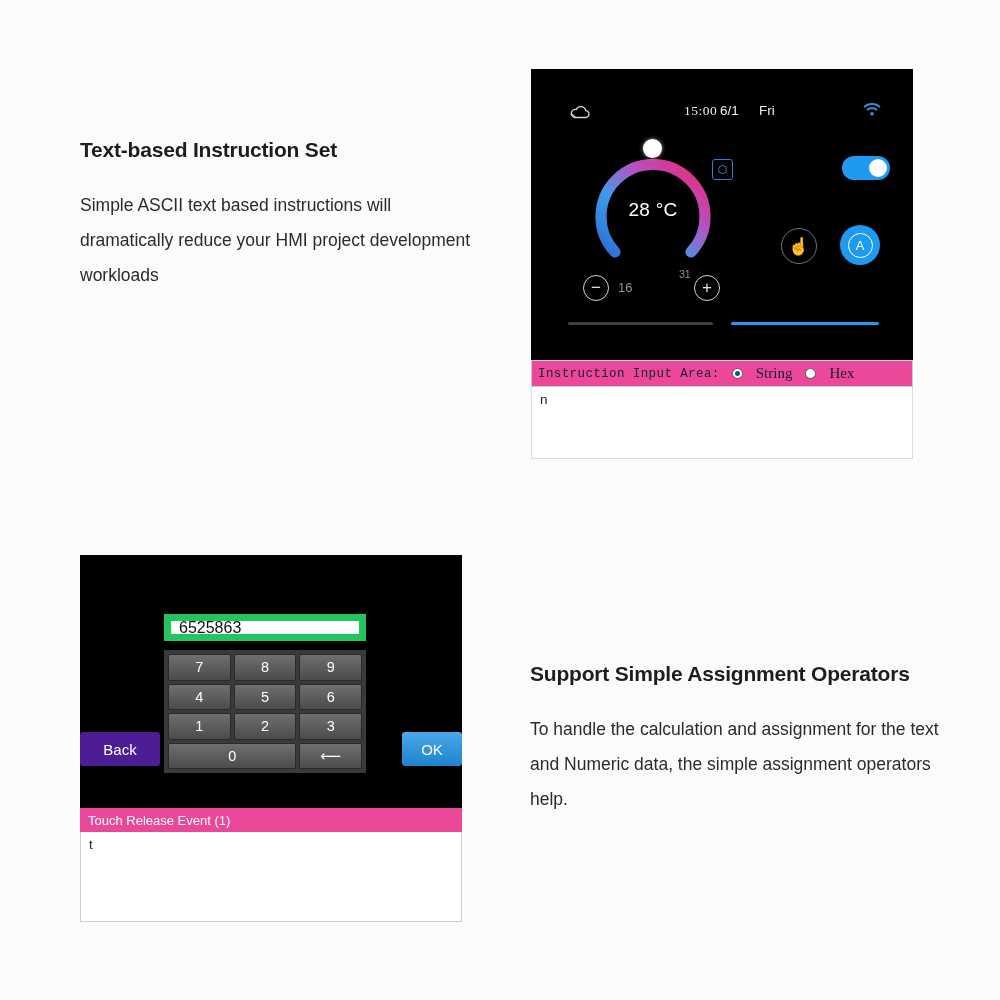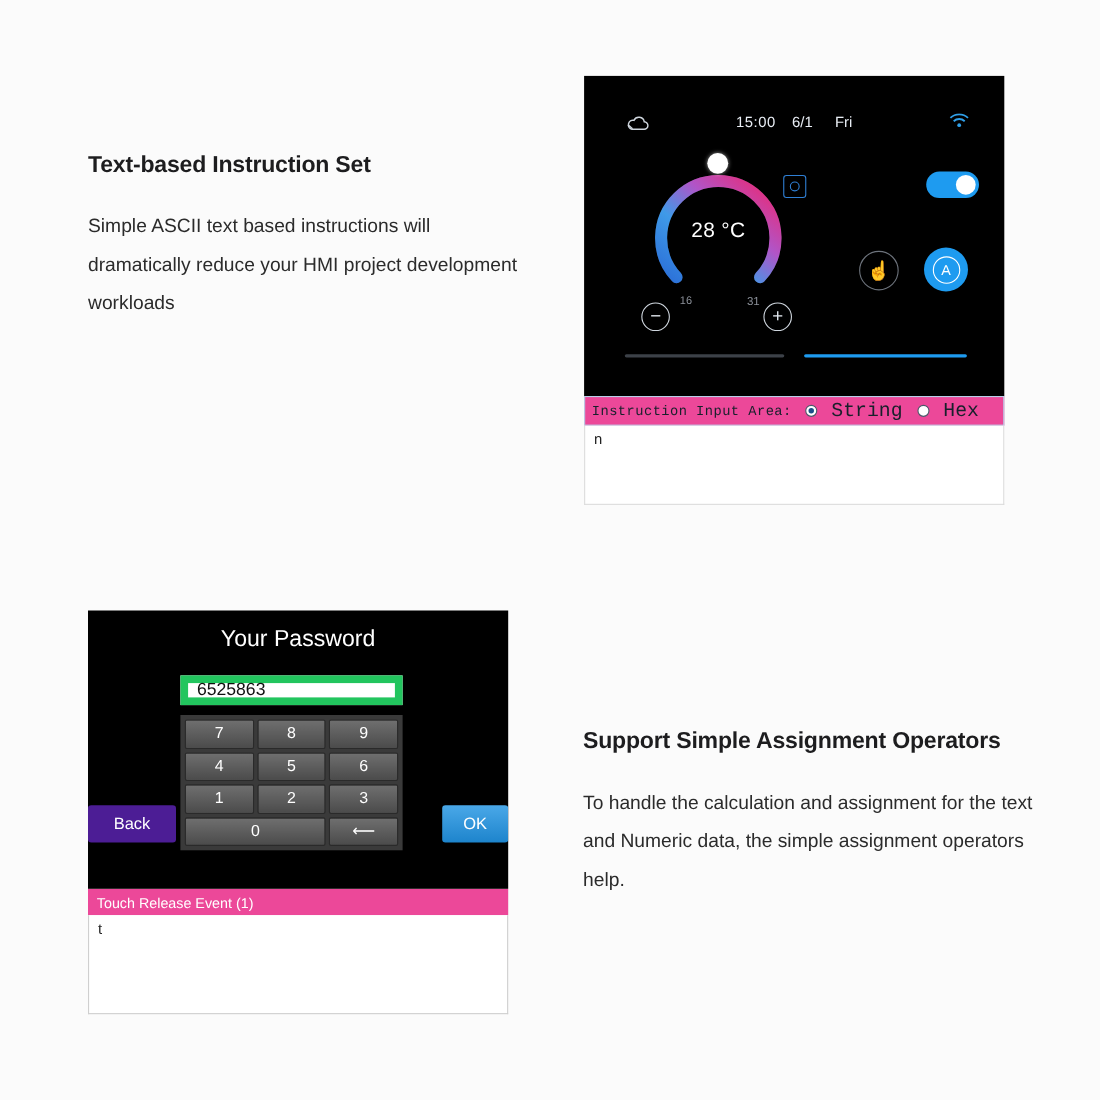--- a/index.html
+++ b/index.html
@@ -31,36 +31,36 @@
   #panel-thermo { position: absolute; left: 531px; top: 69px; width: 382px; }
   .lcd {
     background: #000; width: 382px; height: 291px; position: relative;
     overflow: hidden;
   }
   .lcd-statusbar {
     position: absolute; left: 0; top: 0; width: 100%; height: 56px;
     color: #e9eef5; font-size: 13.5px;
   }
   .sb-cloud { position: absolute; left: 38px; top: 36px; }
-  .sb-time  { position: absolute; left: 138px; top: 34px; letter-spacing: .5px; }
+  .sb-time  { position: absolute; left: 153px; top: 34px; letter-spacing: .5px; font-family: Liberation Serif, serif; }
   .sb-date  { position: absolute; left: 189px; top: 34px; }
   .sb-day   { position: absolute; left: 228px; top: 34px; }
   .sb-wifi  { position: absolute; right: 32px; top: 34px; }
 
   .dial-wrap { position: absolute; left: 58px; top: 76px; width: 128px; height: 128px; }
   .dial-temp {
     position: absolute; left: 0; top: 54px; width: 128px; text-align: center;
     color: #fff; font-size: 19px; letter-spacing: .3px;
   }
   .dial-knob {
     position: absolute; left: 54px; top: -6px; width: 19px; height: 19px;
     border-radius: 50%; background: #fff;
     box-shadow: 0 0 4px rgba(255,255,255,.6);
   }
-  .dial-min { position: absolute; left: 29px; top: 123px; color: #8b9099; font-size: 10px; }
+  .dial-min { position: absolute; left: 29px; top: 135px; color: #8b9099; font-size: 13px; }
   .dial-max { position: absolute; left: 90px; top: 123px; color: #8b9099; font-size: 10.5px; }
 
   .btn-circ {
     position: absolute; border-radius: 50%;
     display: flex; align-items: center; justify-content: center;
     color: #dfe5ec;
   }
   .btn-minus { left: 52px; top: 206px; width: 26px; height: 26px; border:1.6px solid #cfd6de; font-size:17px; line-height:0; }
   .btn-plus  { left: 163px; top: 206px; width: 26px; height: 26px; border:1.6px solid #cfd6de; font-size:17px; line-height:0; }
 
@@ -113,21 +113,21 @@
   .instr-bar .lbl { letter-spacing: .4px; }
   .radio-grp { display:flex; align-items:center; margin-left: 12px; gap: 5px; }
   .radio {
     width: 11px; height: 11px; border-radius: 50%;
     border: 1.5px solid #4a5a6a; background:#fff; position: relative;
   }
   .radio.on::after {
     content:''; position:absolute; left:2px; top:2px; width:5px; height:5px;
     border-radius:50%; background:#1b4e8a;
   }
-  .radio-grp span { font-family:Liberation Mono, monospace; font-size:18px; margin-right: 8px; }
+  .radio-grp span { font-family:Liberation Serif, serif; font-size:15px; margin-right: 8px; }
 
   .instr-area {
     width: 382px; height: 72px; background: #fff; border: 1px solid #dcdcdc;
     border-top: none; padding: 5px 8px;
     font-family: "Liberation Sans", sans-serif; font-size: 13.5px; color: #222;
   }
 
   
   #panel-keypad { position: absolute; left: 80px; top: 555px; width: 382px; }
   .lcd2 { width: 382px; height: 253px; background: #000; position: relative; overflow: hidden; }
@@ -258,21 +258,20 @@
         <span>String</span>
         <span class="radio"></span>
         <span>Hex</span>
       </span>
     </div>
     <div class="instr-area">n</div>
   </div>
 
   <div id="panel-keypad">
     <div class="lcd2">
-      <div class="kp-title">Your Password</div>
       <div class="kp-display">6525863</div>
 
       <div class="kp-pad">
         <div class="kp-key">7</div>
         <div class="kp-key">8</div>
         <div class="kp-key">9</div>
         <div class="kp-key">4</div>
         <div class="kp-key">5</div>
         <div class="kp-key">6</div>
         <div class="kp-key">1</div>

